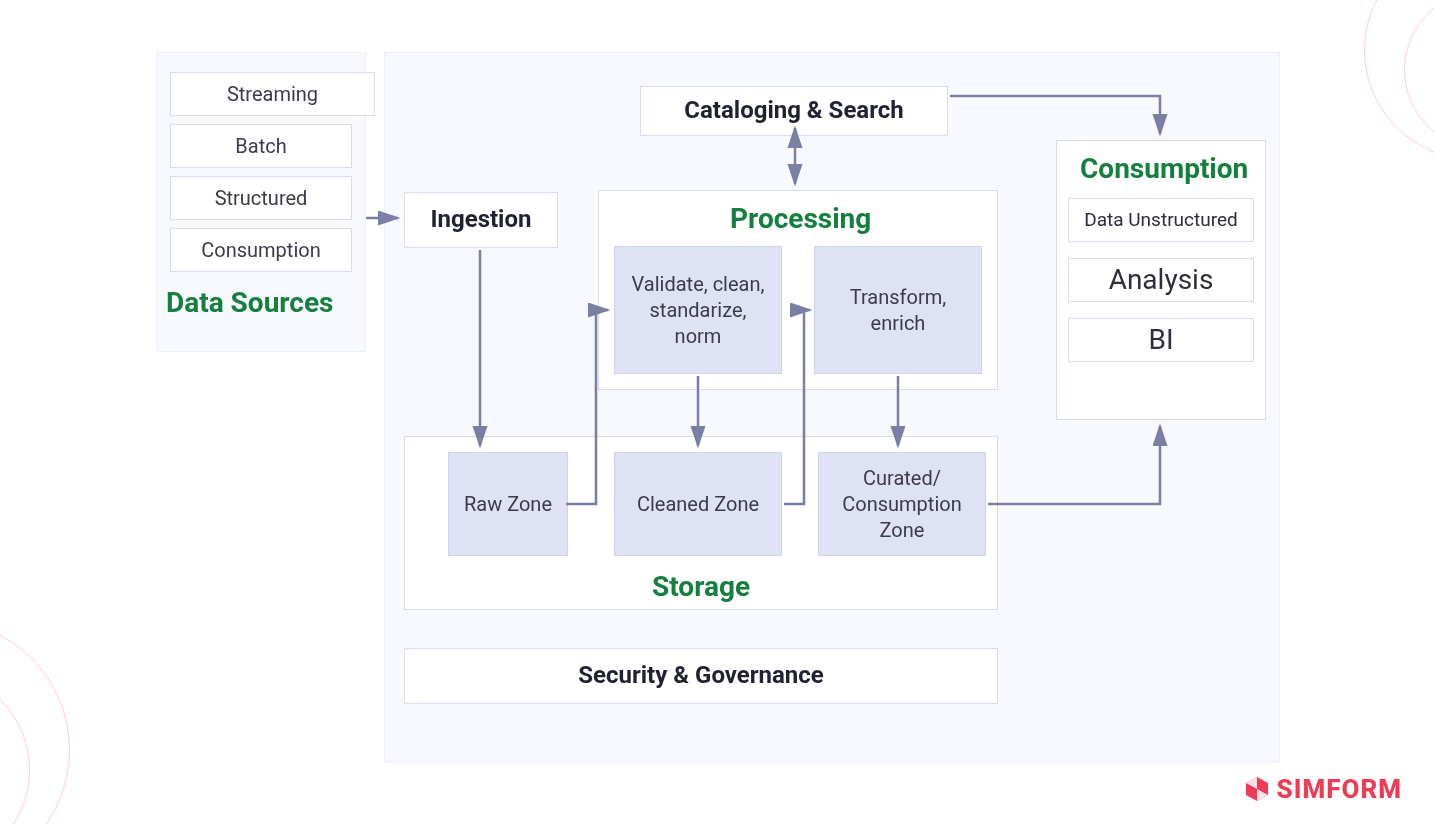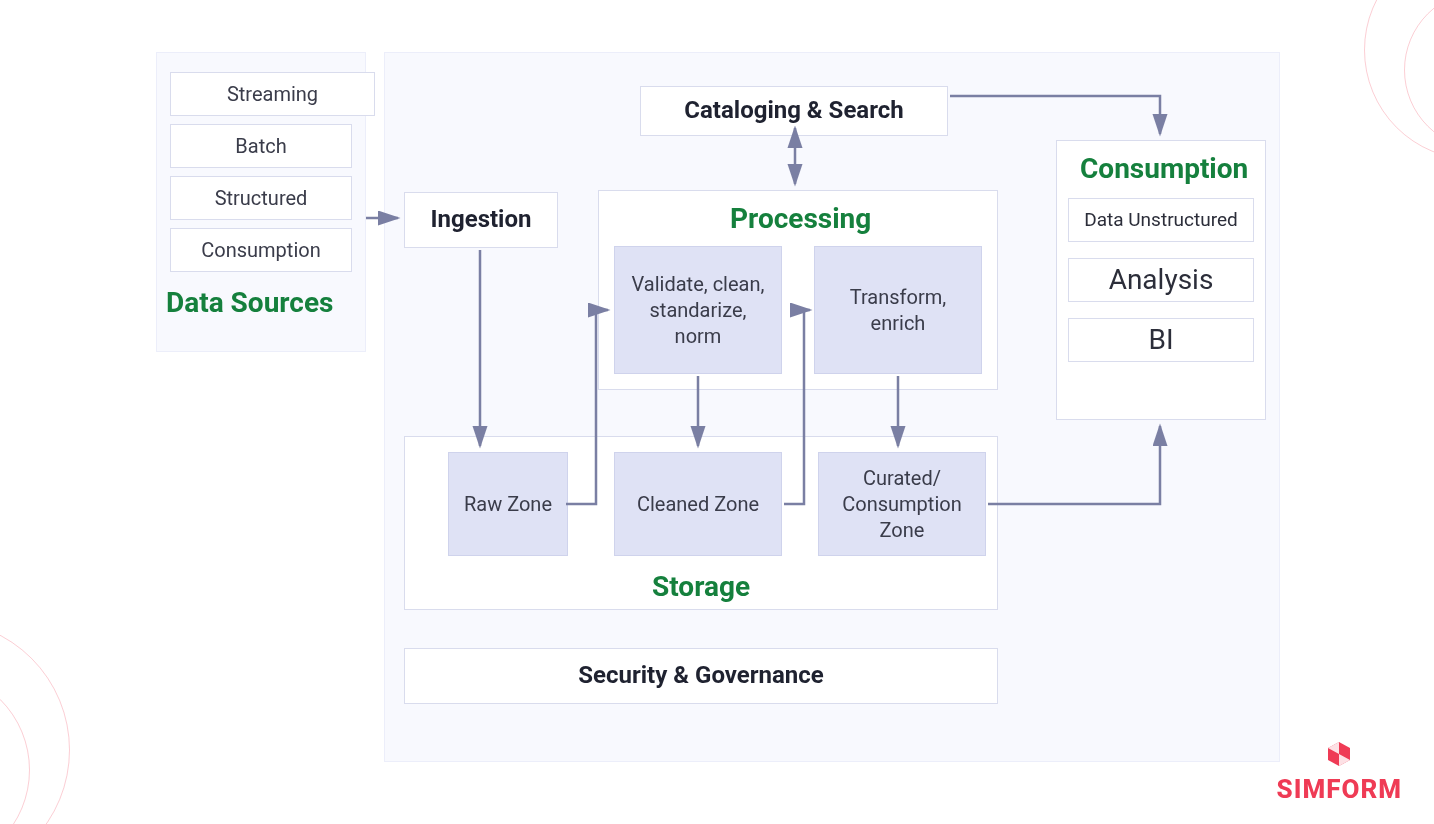--- a/index.html
+++ b/index.html
@@ -83,21 +83,20 @@
     position: absolute;
     right: 32px;
     bottom: 20px;
     display: flex;
     align-items: center;
     gap: 6px;
     color: #ef3b55;
     font-weight: 800;
     font-size: 26px;
     letter-spacing: 1px;
-    flex-direction: column;
   }
   .logo svg { display: block; }
   .decor-circle {
     position: absolute;
     border-radius: 50%;
     border: 1px solid rgba(239,59,85,0.25);
   }
 </style>
 </head>
 <body>

